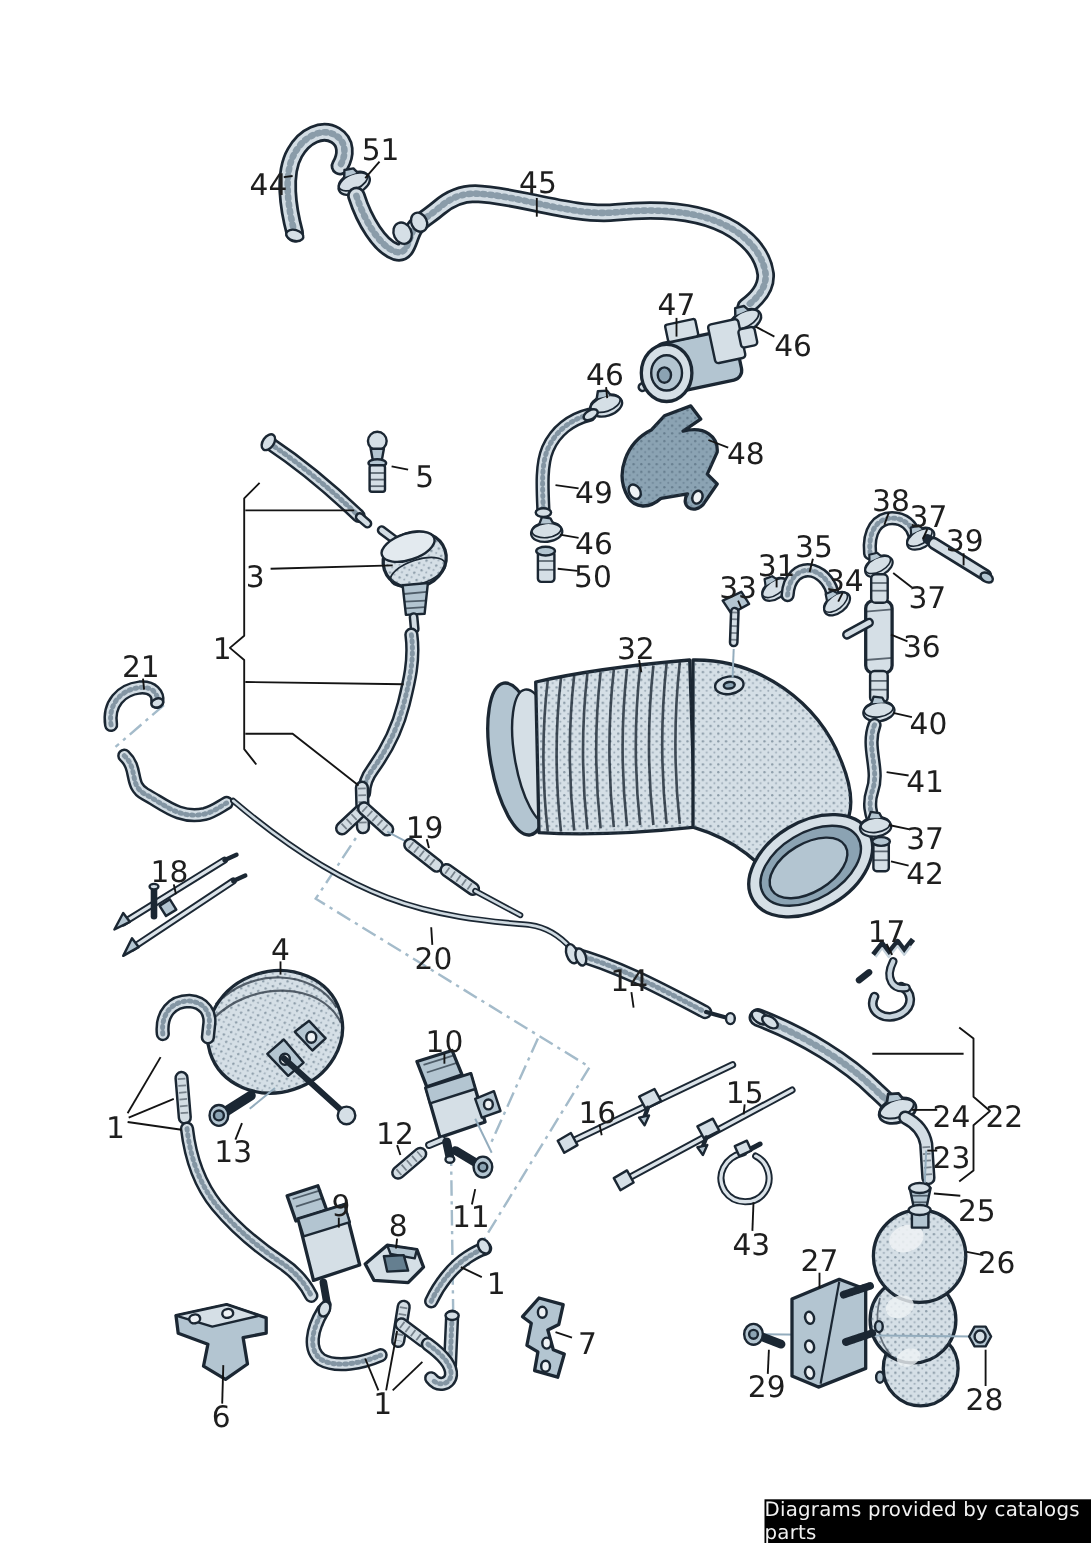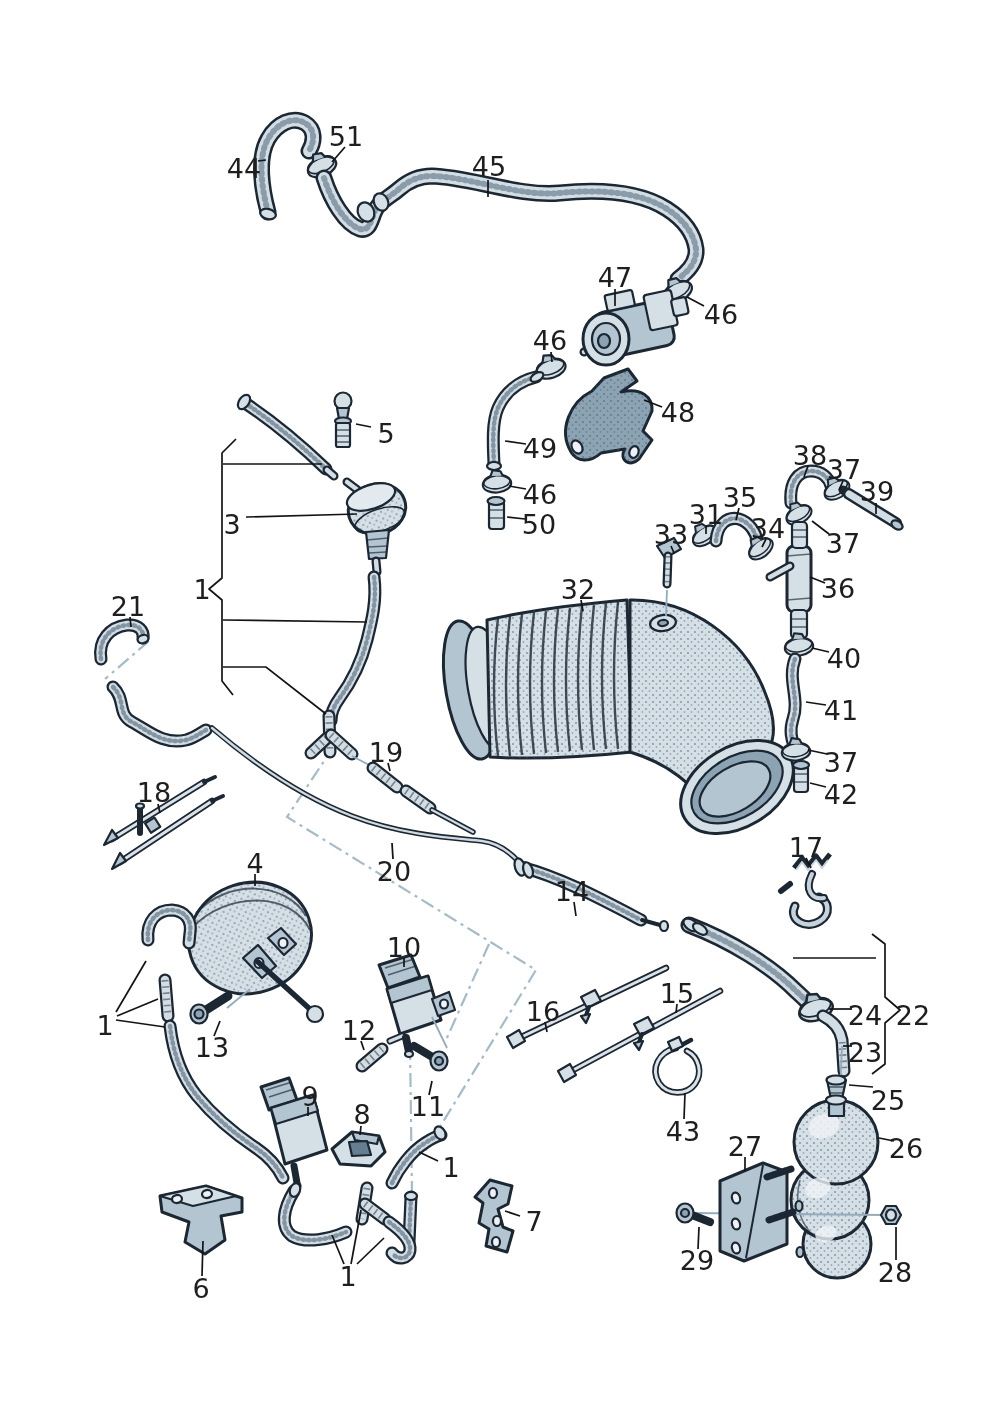--- a/index.html
+++ b/index.html
@@ -650,13 +650,16 @@
         <text x="362" y="1114" dy="0.36em" class="lbl">8</text>
         <text x="451" y="1167" dy="0.36em" class="lbl">1</text>
         <text x="534" y="1221" dy="0.36em" class="lbl">7</text>
         <text x="201" y="1288" dy="0.36em" class="lbl">6</text>
         <text x="348" y="1276" dy="0.36em" class="lbl">1</text>
         <text x="697" y="1260" dy="0.36em" class="lbl">29</text>
         <text x="895" y="1272" dy="0.36em" class="lbl">28</text>
       </g>
 </svg>
 
+<div class="footer">
+  <span>Diagrams provided by catalogs parts</span>
 </div>
+</div>
 
 </body></html>

